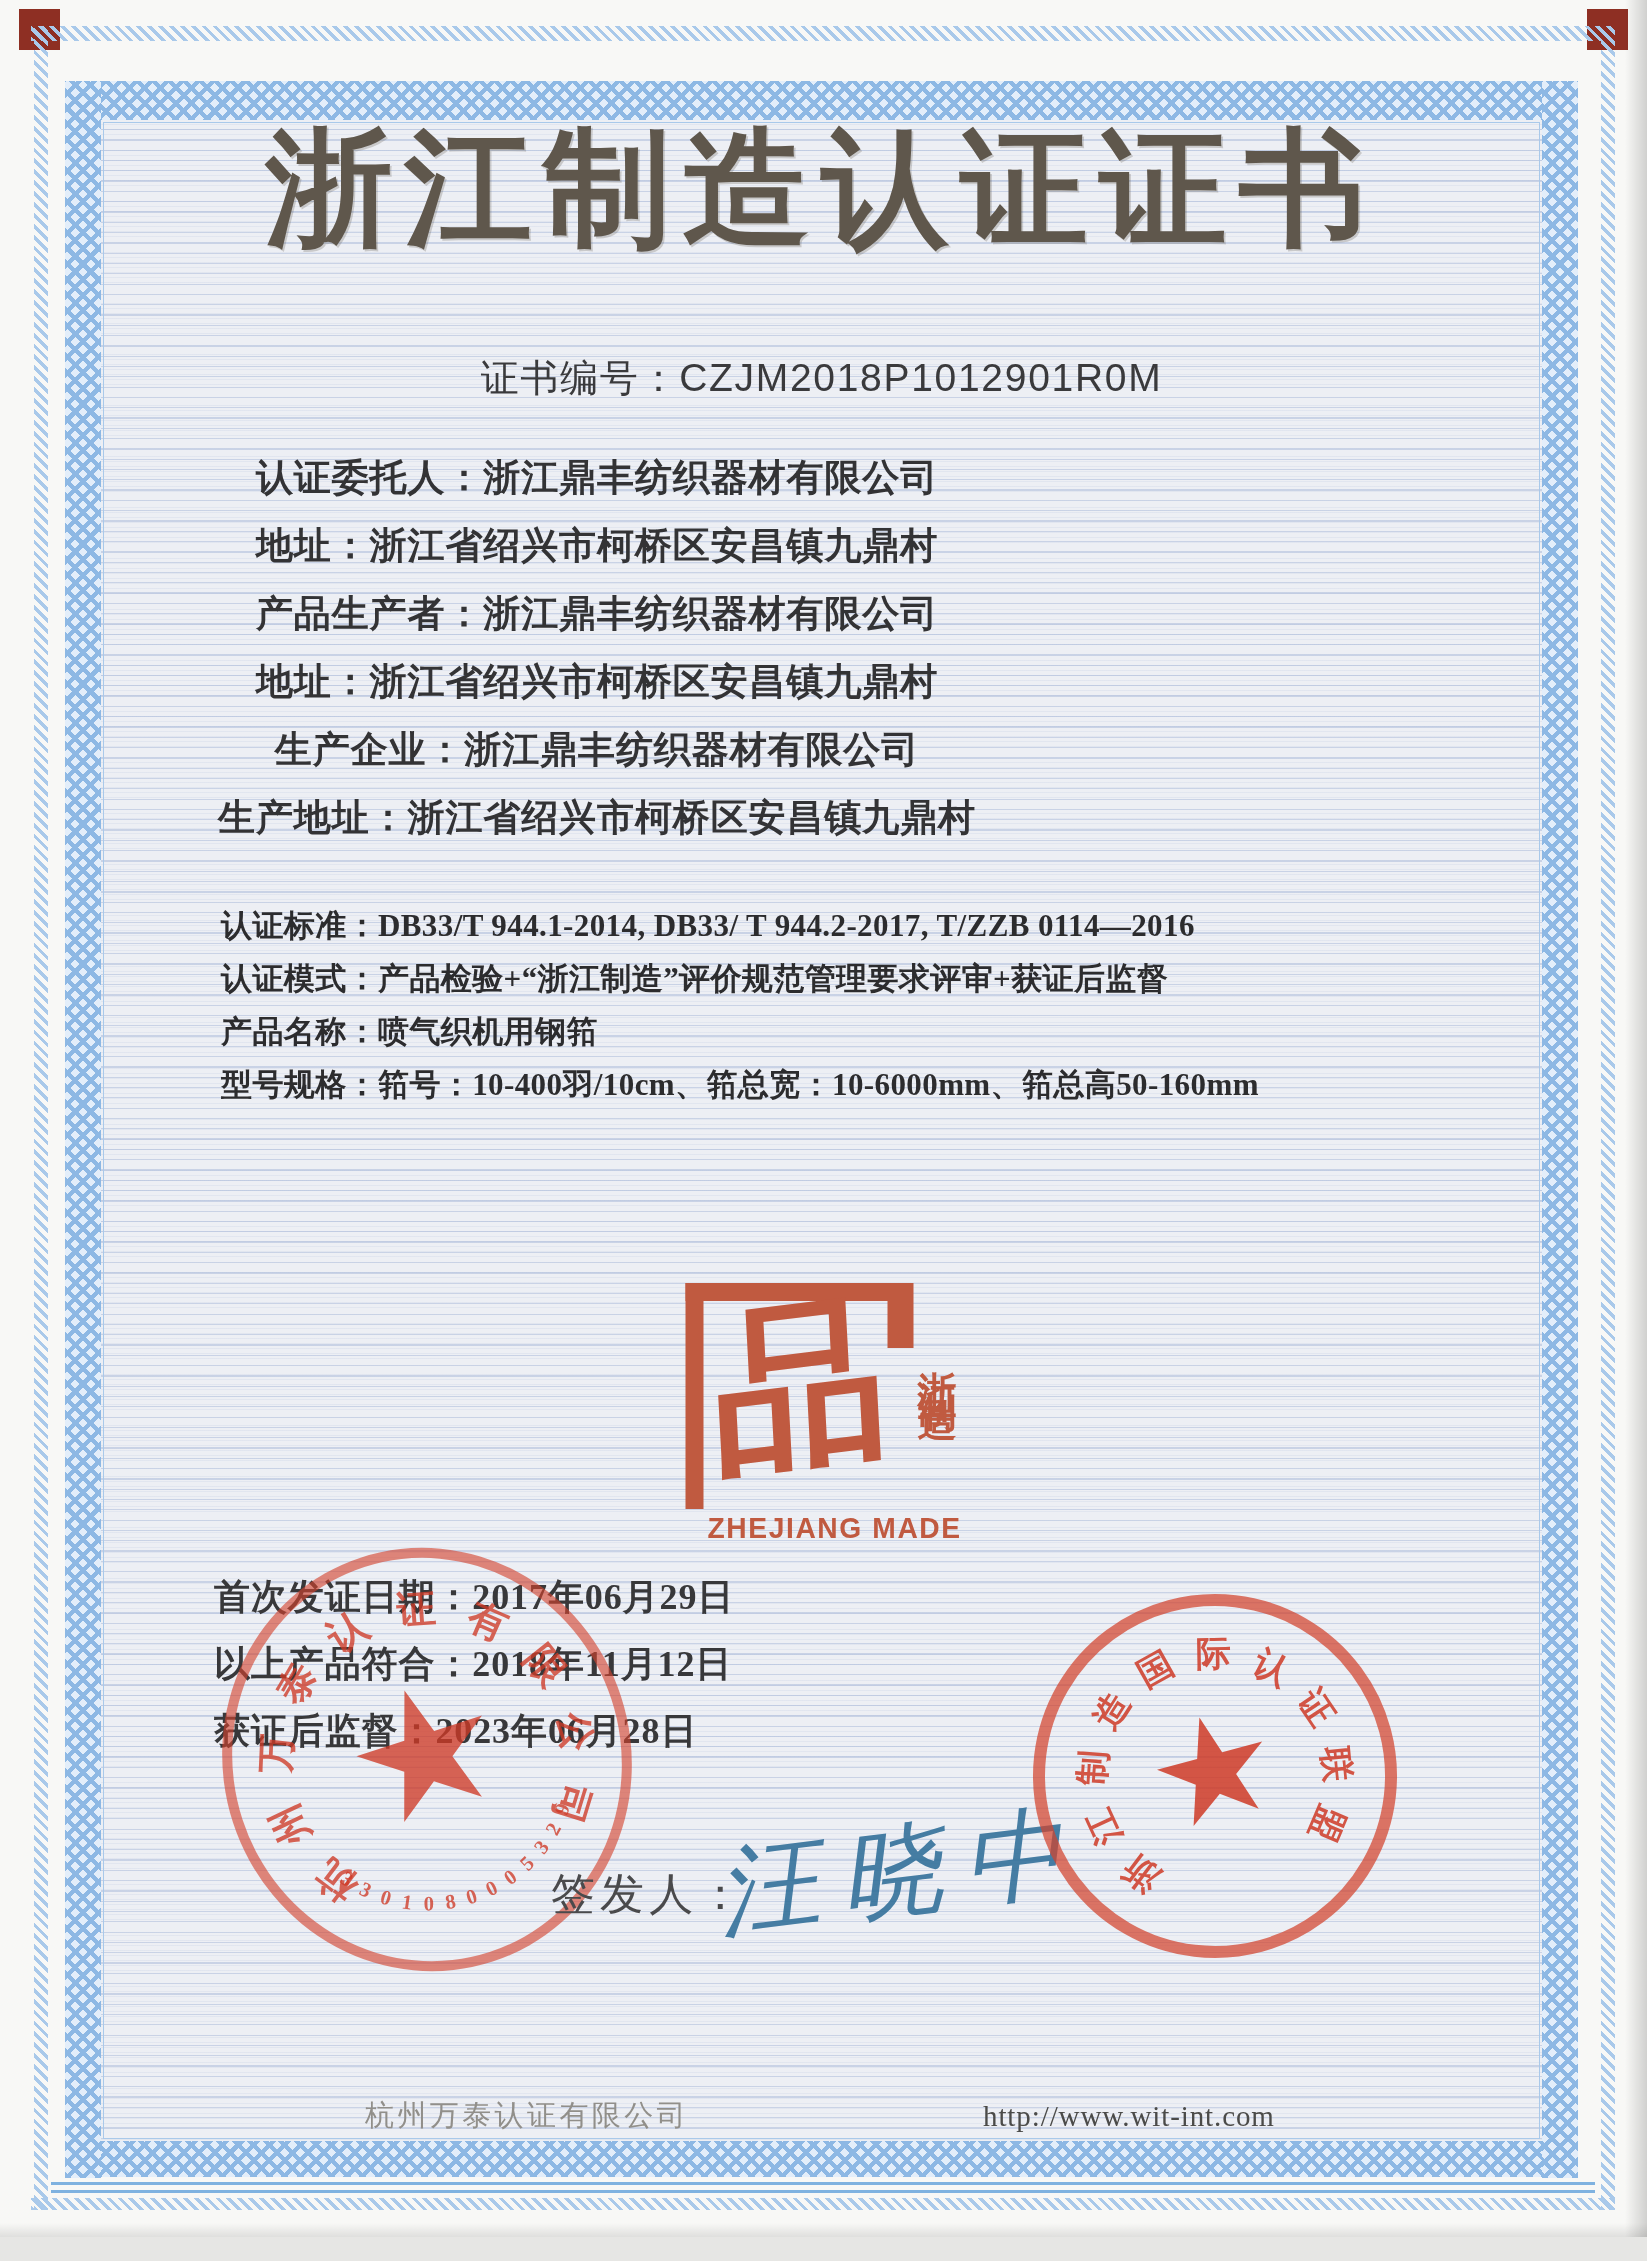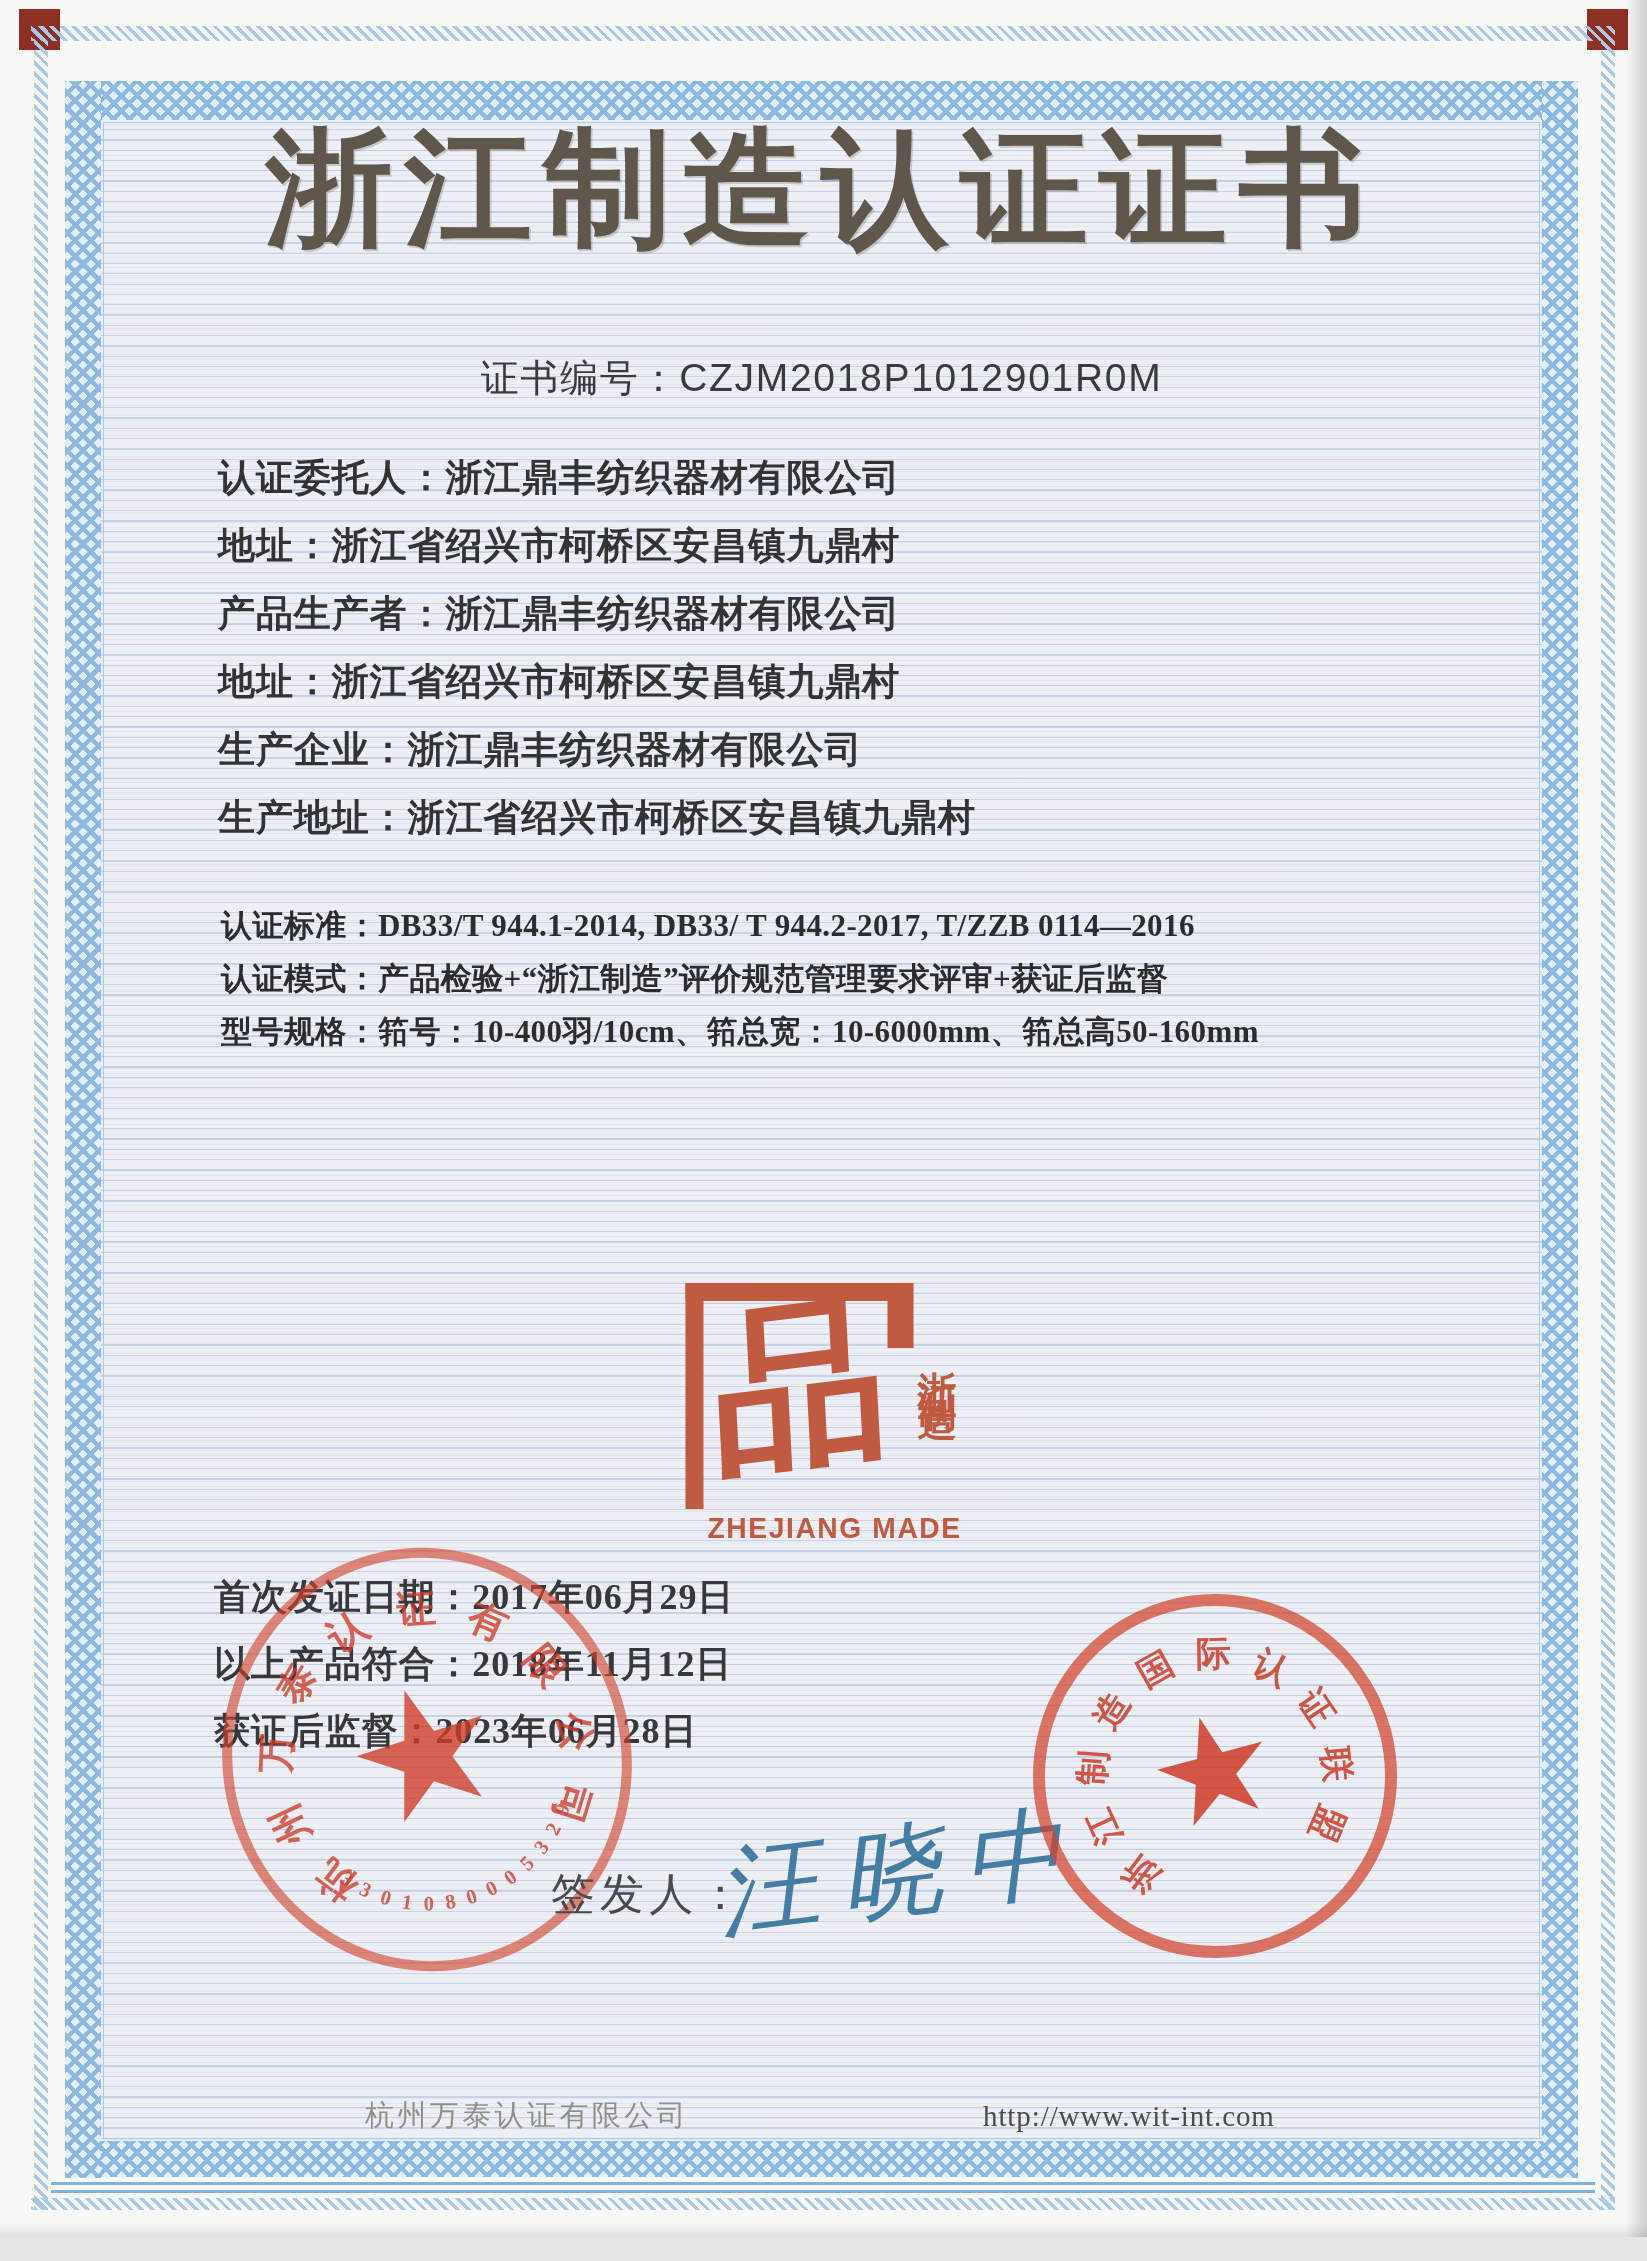--- a/index.html
+++ b/index.html
@@ -37,21 +37,21 @@
           repeating-linear-gradient(180deg, rgba(255,255,255,0) 0 4.3px, rgba(125,150,199,.10) 4.3px 5.1px);
         outline:1.7px solid #a9c9ea;outline-offset:-3.4px;}
   
   .title{position:absolute;top:3.4px;left:0;width:100%;text-align:center;
         font-size:127px;font-weight:700;letter-spacing:12px;color:#5f574c;line-height:1.05;
         text-shadow:1.7px 1.7px 0 rgba(95,87,76,.25);}
   .certline{position:absolute;top:233px;left:0;width:100%;text-align:center;
         font-size:38px;font-weight:400;color:#3a3a3c;letter-spacing:1.7px;}
   .certline .num{font-family:"Liberation Sans","DejaVu Sans",sans-serif;font-size:39px;letter-spacing:1.7px;}
   .fields{position:absolute;top:338px;left:117px;font-family:"Liberation Sans","DejaVu Sans",sans-serif;}
-  .fields .row{font-size:37px;font-weight:700;color:#333335;line-height:40px;margin-bottom:28px;letter-spacing:0.9px;}
+  .fields .row{font-size:37px;font-weight:700;color:#333335;line-height:40px;margin-bottom:28px;letter-spacing:0.9px;text-align:center;}
   .specs{position:absolute;top:779px;left:120px;}
   .specs .row{font-size:31px;font-weight:700;color:#2c2c2e;line-height:53px;letter-spacing:0.4px;}
   .statement{position:absolute;top:1017px;left:103px;width:1355px;
         font-size:32px;line-height:65px;color:#3a3a3c;text-indent:2em;letter-spacing:0.9px;}
   
   .logo{position:absolute;top:1163px;left:50%;transform:translateX(-50%);width:273px;height:273px;color:#c05a40;}
   .logo .bar-top{position:absolute;left:0;top:0;width:225px;height:18px;background:#c05a40;}
   .logo .bar-corner{position:absolute;left:202px;top:0;width:26px;height:65px;background:#c05a40;}
   .logo .bar-left{position:absolute;left:0;top:0;width:18px;height:226px;background:#c05a40;}
   .logo .mark{position:absolute;left:26px;top:13.7px;font-size:176px;font-weight:700;line-height:1;
@@ -117,20 +117,21 @@
       <div class="row"><span>地址：</span><span>浙江省绍兴市柯桥区安昌镇九鼎村</span></div>
       <div class="row"><span>产品生产者：</span><span>浙江鼎丰纺织器材有限公司</span></div>
       <div class="row"><span>地址：</span><span>浙江省绍兴市柯桥区安昌镇九鼎村</span></div>
       <div class="row"><span>生产企业：</span><span>浙江鼎丰纺织器材有限公司</span></div>
       <div class="row"><span>生产地址：</span><span>浙江省绍兴市柯桥区安昌镇九鼎村</span></div>
     </div>
 
     <div class="specs">
       <div class="row"><span>认证标准：</span><span>DB33/T 944.1-2014, DB33/ T 944.2-2017, T/ZZB 0114—2016</span></div>
       <div class="row"><span>认证模式：</span><span>产品检验+“浙江制造”评价规范管理要求评审+获证后监督</span></div>
+      <div class="row"><span>产品名称：</span><span>喷气织机用钢筘</span></div>
       <div class="row"><span>型号规格：</span><span>筘号：10-400羽/10cm、筘总宽：10-6000mm、筘总高50-160mm</span></div>
     </div>
 
 
     <div class="logo">
       <div class="bar-top"></div>
       <div class="bar-corner"></div>
       <div class="bar-left"></div>
       <div class="mark">品</div>
       <div class="vert">浙江制造</div>

